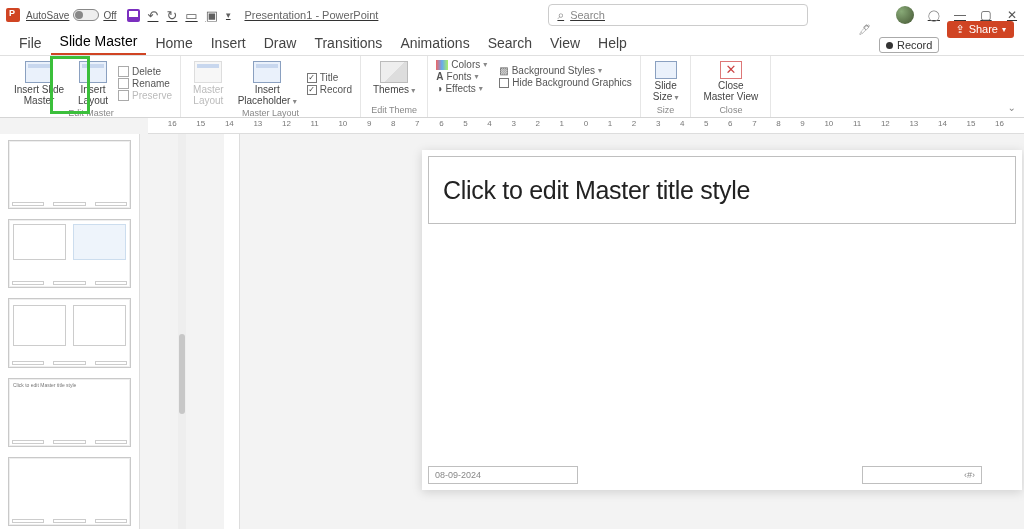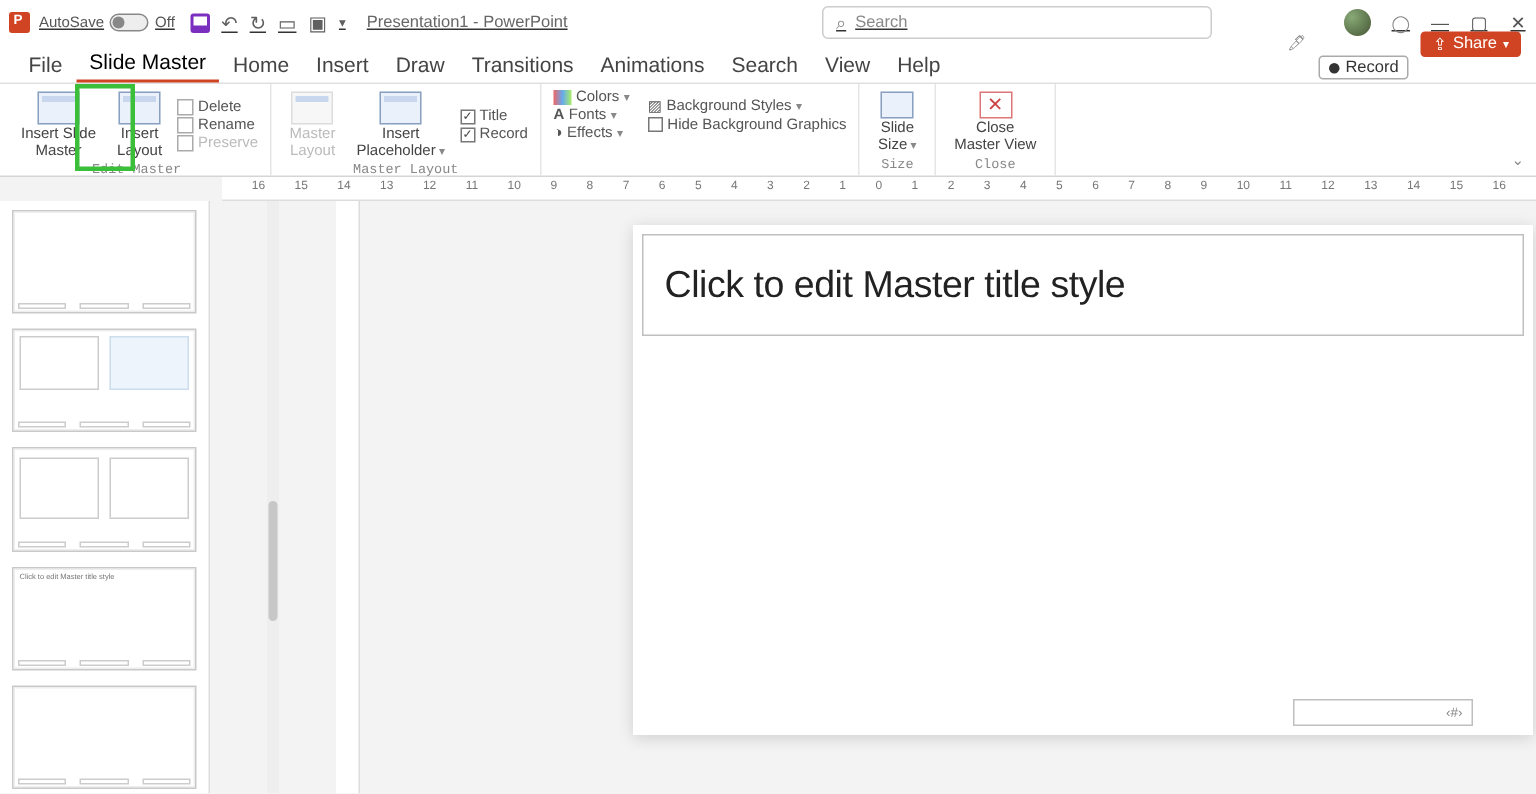--- a/index.html
+++ b/index.html
@@ -26,21 +26,21 @@
   .tab{ padding:4px 9px; font-size:14px; color:#444; cursor:default;}
   .tab.active{ color:#000; border-bottom:2px solid #d04423; font-weight:400;}
   .tabs-right{ margin-left:auto; display:flex; align-items:center; gap:8px; padding-bottom:2px;}
   .rec-btn{ border:1px solid #aaa; border-radius:3px; padding:1px 6px; font-size:11px; background:#fff; display:flex; align-items:center; gap:4px;margin-top:32px;}
   .rec-dot{width:7px;height:7px;border-radius:50%;background:#333;}
   .share-btn{ background:#d04423; color:#fff; border-radius:3px; padding:2px 8px; font-size:11px; display:flex; align-items:center; gap:4px;}
   .collapse-caret{color:#888;font-size:10px;}
   
   .ribbon{ height:62px; background:#fff; display:flex; border-bottom:1px solid #d5d5d5; position:relative;}
   .group{ border-right:1px solid #e6e6e6; padding:3px 8px 0 8px; display:flex; flex-direction:column; justify-content:space-between;}
-  .group-label{ text-align:center; font-size:9px; color:#888; padding-bottom:2px;font-family:Liberation Mono, monospace;}
+  .group-label{ text-align:center; font-size:9px; color:#888; padding-bottom:2px;}
   .big-btn{ display:flex; flex-direction:column; align-items:center; justify-content:center; gap:2px; padding:2px 4px; font-size:10px; color:#444; line-height:1.05; text-align:center;}
   .big-btn.disabled{ color:#bbb;}
   .ico{ width:28px; height:22px; border:1px solid #8aa0c0; background:#eaf1fb; position:relative;}
   .ico::before{content:"";position:absolute;left:2px;right:2px;top:2px;height:4px;background:#c8d7ee;}
   .row{display:flex;align-items:center;gap:6px;}
   .stack{display:flex;flex-direction:column;gap:1px;}
   .mini{font-size:10px;color:#555;display:flex;align-items:center;gap:3px; white-space:nowrap;}
   .mini.disabled{color:#bbb;}
   .chip{width:11px;height:11px;border:1px solid #aaa;background:#fff;}
   .chk{width:10px;height:10px;border:1px solid #777;background:#fff;display:inline-flex;align-items:center;justify-content:center;font-size:8px;color:#444;}
@@ -183,20 +183,29 @@
           </div>
         <div class="mini">
             <span class="chk">✓</span>
             <span>Record</span>
           </div>
       </div>
     </div>
     <div class="group-label">Master Layout</div>
   </div>
 
+  <div class="group">
+    <div class="row">
+      <div class="big-btn">
+        <div class="theme-ico"></div>
+        <span class="dd">Themes</span>
+      </div>
+    </div>
+    <div class="group-label">Edit Theme</div>
+  </div>
 
   <div class="group">
     <div class="row">
       <div class="stack">
         <div class="mini dd">
             <span class="color-sw"></span>
             <span>Colors</span>
           </div>
         <div class="mini dd">
             <span style="font-weight:bold;">A</span>
@@ -329,17 +338,18 @@
   </div>
 
   <div class="vscroll">
       <div class="sthumb"></div>
     </div>
   <div class="ruler-v"></div>
 
   <div class="canvas-area">
     <div class="slide">
       <div class="title-ph">Click to edit Master title style</div>
+      <div class="foot-ph foot-date">08-09-2024</div>
       <div class="foot-ph foot-num">‹#›</div>
       <div class="hash">#</div>
     </div>
   </div>
 </div>
 
 </body></html>

